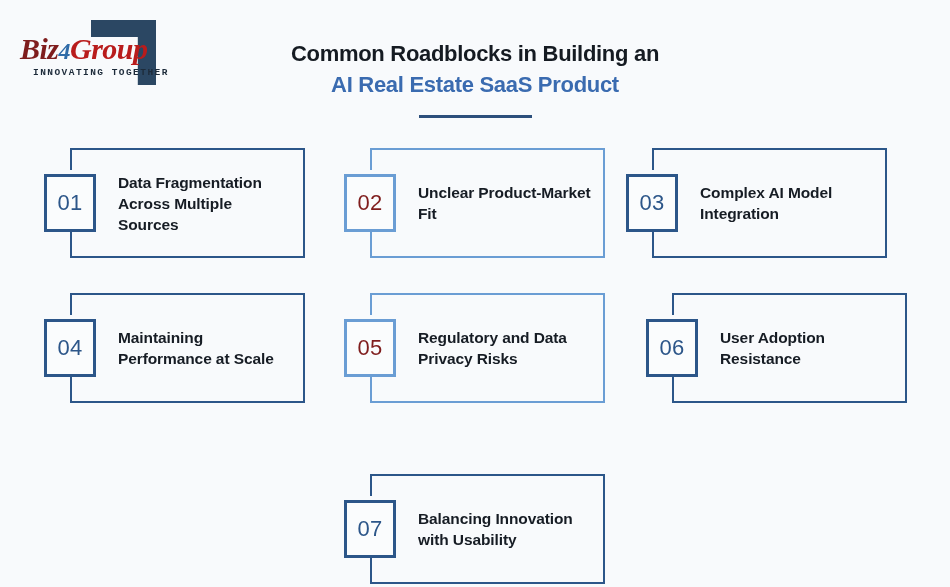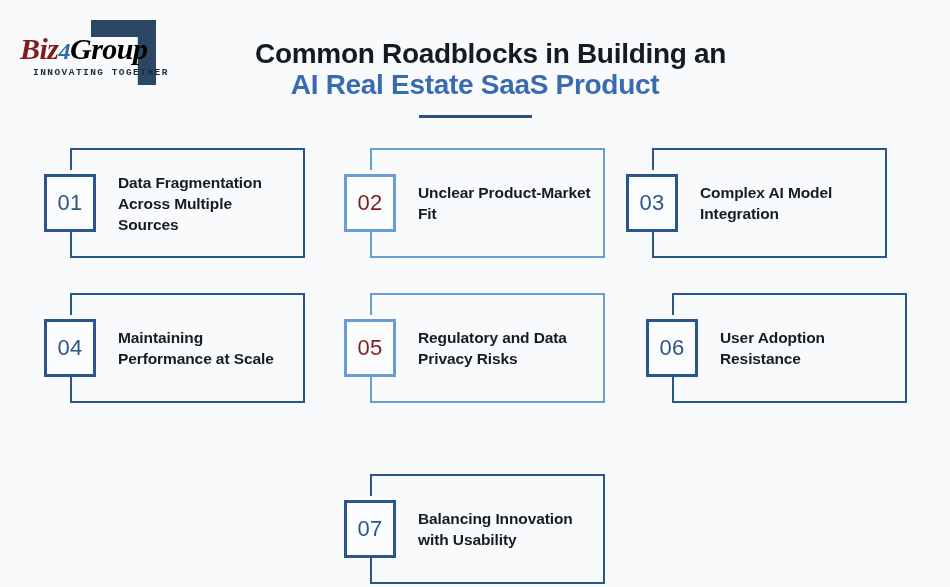--- a/index.html
+++ b/index.html
@@ -48,21 +48,21 @@
     font-family: "Liberation Serif", serif;
     font-style: italic;
     font-weight: 700;
     font-size: 30px;
     letter-spacing: -0.5px;
     color: #2a6099;
     line-height: 1;
     white-space: nowrap;
   }
   #logo-wordmark .g1 { color: #7f1d1d; }
-  #logo-wordmark .g2 { color: #000000; }
+  #logo-wordmark .g2 { color: #b91c1c; }
   #logo-wordmark .four {
     font-size: 24px;
     color: #2e6ba8;
   }
   #logo-tagline {
     position: absolute;
     left: 9px;
     top: 51px;
     font-family: Liberation Mono, monospace;
     font-size: 9.5px;
@@ -75,21 +75,21 @@
   #title-block {
     position: absolute;
     left: 255px;
     top: 38px;
     width: 440px;
     text-align: center;
   }
   .title-line {
     font-family: "Liberation Sans", sans-serif;
     font-weight: 700;
-    font-size: 28px;
+    font-size: 22px;
     line-height: 31px;
     letter-spacing: -0.3px;
     white-space: nowrap;
   }
   #title-line-1 { color: #151b22; }
   #title-line-2 { color: #3a6bb0; }
   #title-divider {
     width: 113px;
     height: 3px;
     background: #2c4f7c;

